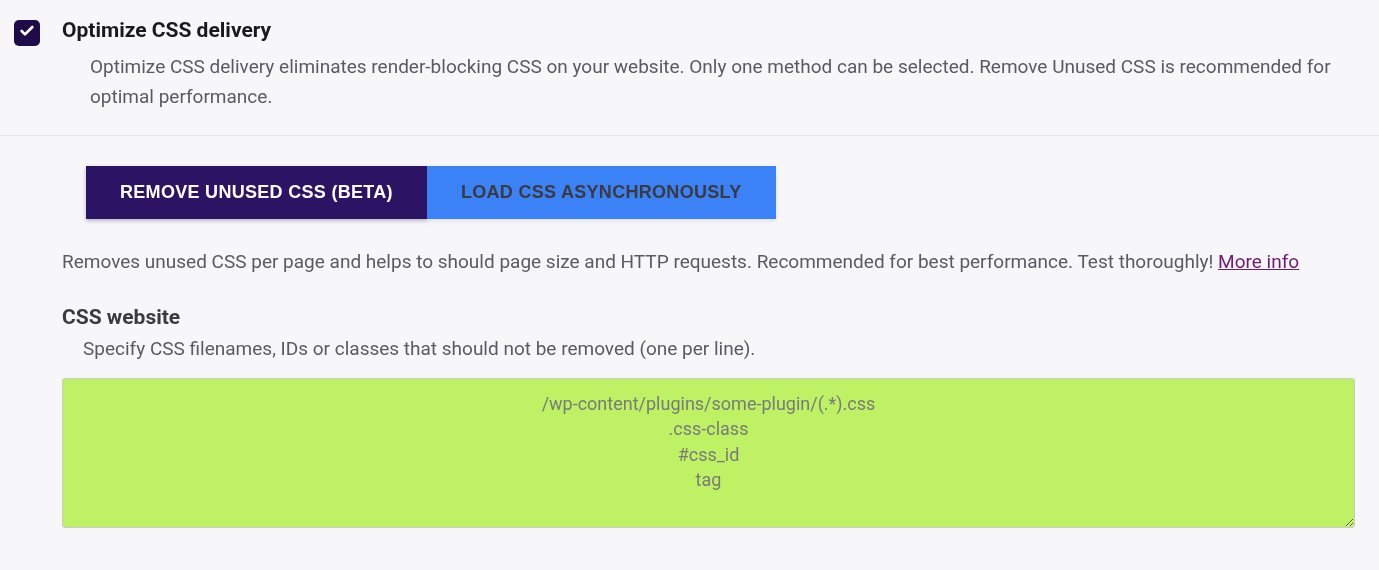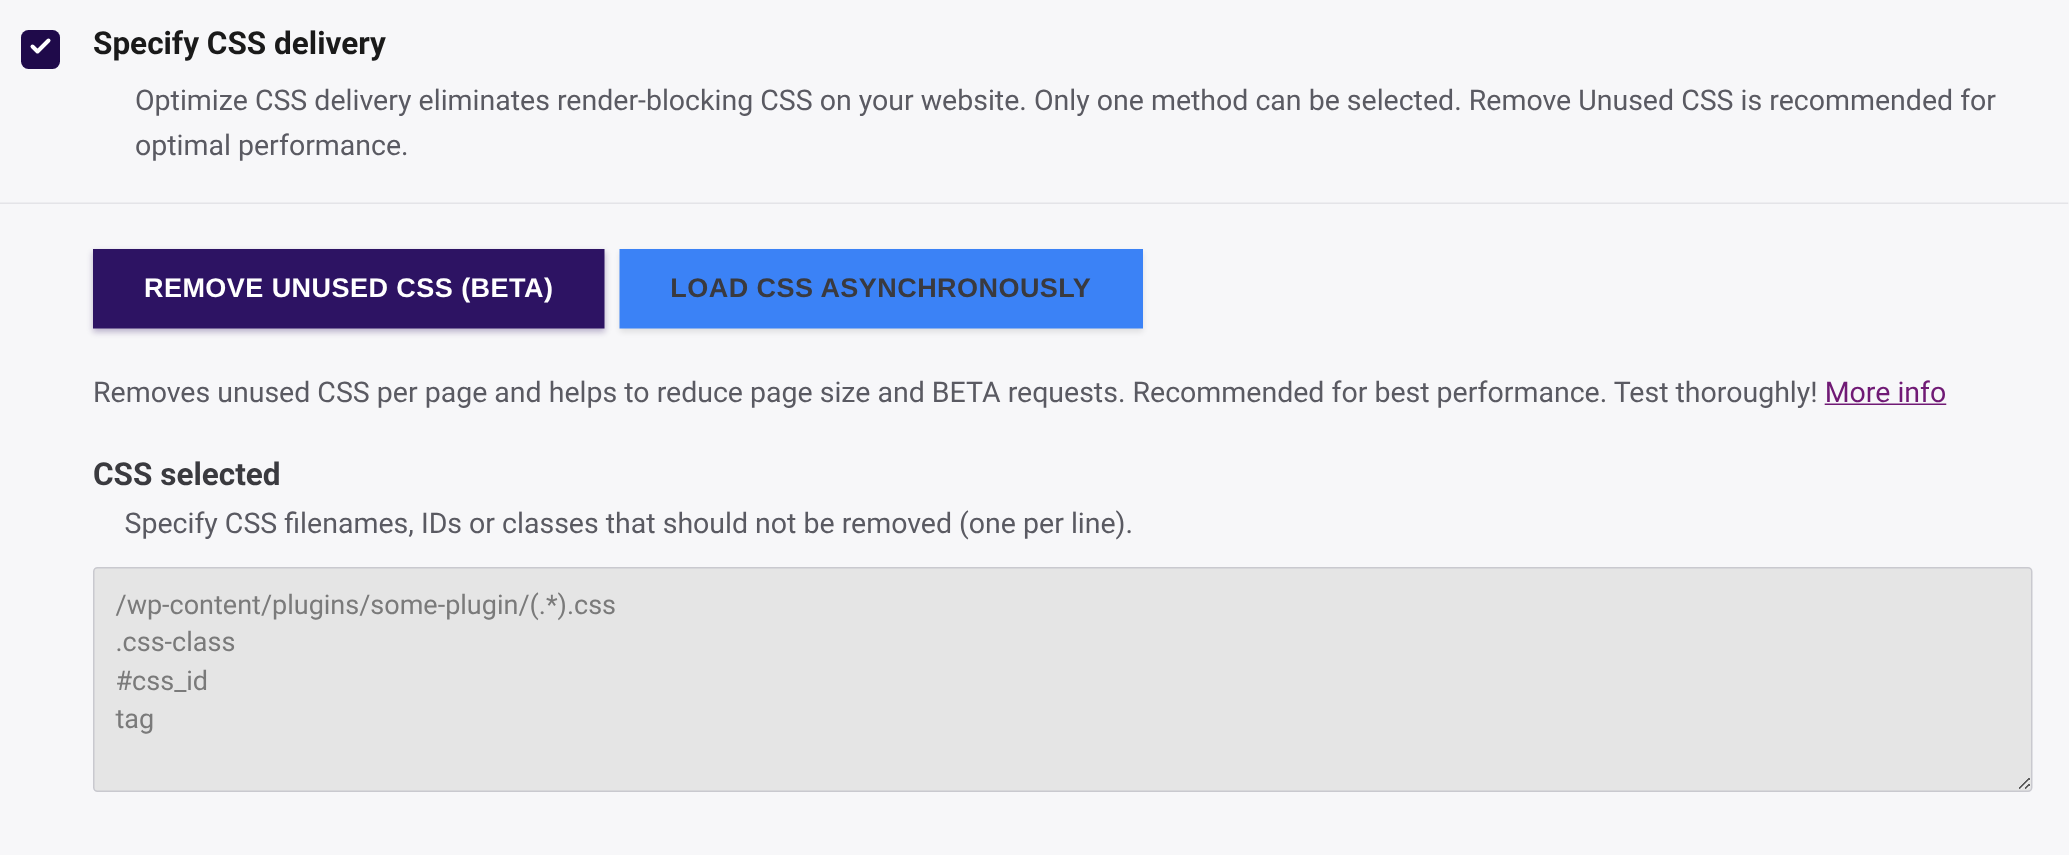--- a/index.html
+++ b/index.html
@@ -50,22 +50,22 @@
       font-size: 19px;
       color: #5a5a62;
       line-height: 1.6;
       margin-left: 28px;
     }
     .content {
       padding: 30px 24px 0 62px;
     }
     .button-row {
       display: flex;
-      gap: 10px;
       margin-bottom: 28px;
+      margin-left: 24px;
     }
     .btn {
       padding: 16px 34px;
       font-size: 18px;
       font-weight: 700;
       border: none;
       border-radius: 0;
       cursor: pointer;
       text-transform: uppercase;
       letter-spacing: 0.3px;
@@ -106,53 +106,54 @@
     .safelist-textarea {
       width: 100%;
       height: 150px;
       padding: 12px 14px;
       font-size: 18px;
       font-family: "Segoe UI", -apple-system, BlinkMacSystemFont, Roboto, sans-serif;
       color: #7a7a7a;
       border: 1px solid #c9c9cf;
       border-radius: 3px;
       resize: both;
-      background: #e5e5e5;
+      background: #bef264;
       line-height: 1.4;
+      text-align: center;
     }
     .safelist-textarea::placeholder {
       color: #7a7a7a;
     }
   </style>
 </head>
 <body>
 
 <div class="section-header">
   <div class="checkbox">
     <span>
       <svg viewBox="0 0 24 24" fill="none" stroke="#ffffff" stroke-width="4" stroke-linecap="round" stroke-linejoin="round">
         <polyline points="20 6 9 17 4 12"></polyline>
       </svg>
     </span>
   </div>
   <div class="header-text">
-    <div class="title">Specify CSS delivery</div>
+    <div class="title">Optimize CSS delivery</div>
     <div class="description">Optimize CSS delivery eliminates render-blocking CSS on your website. Only one method can be selected. Remove Unused CSS is recommended for optimal performance.</div>
   </div>
 </div>
 
 <div class="content">
   <div class="button-row">
     <button class="btn btn-primary">REMOVE UNUSED CSS (BETA)</button>
     <button class="btn btn-secondary">LOAD CSS ASYNCHRONOUSLY</button>
   </div>
 
   <div class="subdescription">
-    <span>Removes unused CSS per page and helps to reduce page size and BETA requests. Recommended for best performance. Test thoroughly! </span><a>More info</a>
+    <span>Removes unused CSS per page and helps to should page size and HTTP requests. Recommended for best performance. Test thoroughly! </span><a>More info</a>
   </div>
 
-  <div class="safelist-title">CSS selected</div>
+  <div class="safelist-title">CSS website</div>
   <div class="safelist-desc">Specify CSS filenames, IDs or classes that should not be removed (one per line).</div>
   <textarea class="safelist-textarea" placeholder="/wp-content/plugins/some-plugin/(.*).css
 .css-class
 #css_id
 tag" style=""></textarea>
 </div>
 
 </body></html>

